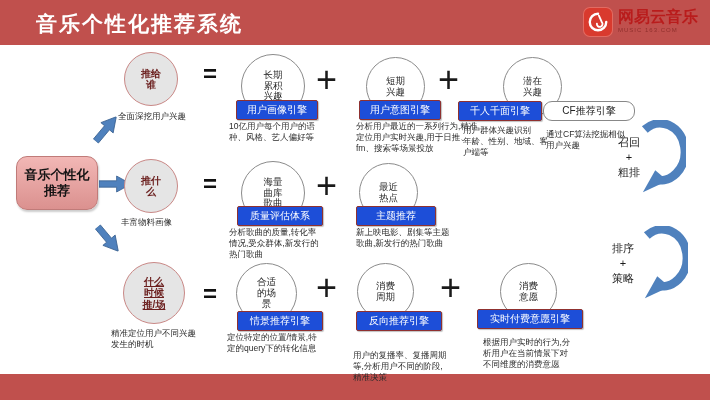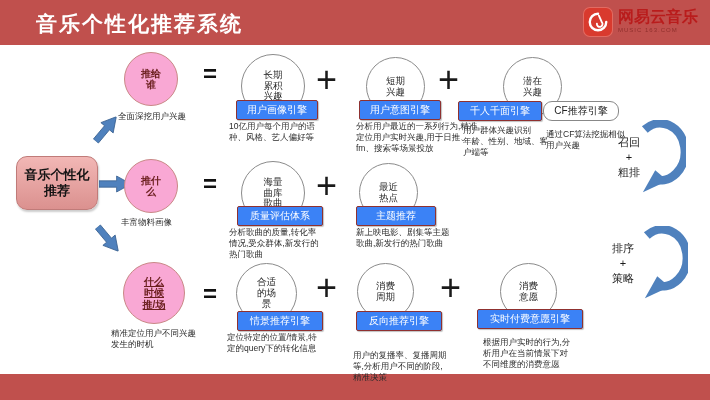--- a/index.html
+++ b/index.html
@@ -11,27 +11,27 @@
   .footer{left:0;top:374px;width:710px;height:26px;background:#c0504d;}
   .title{left:36px;top:10px;color:#ffffff;font-size:21px;font-weight:bold;letter-spacing:2px;}
   .logo{right:12px;top:7px;display:flex;align-items:flex-start;gap:5px;}
   .logo-icon{width:30px;height:30px;background:#d93a2e;border-radius:7px;display:flex;align-items:center;justify-content:center;box-shadow:inset 0 0 0 1px rgba(255,255,255,.25);}
   .logo-icon svg{width:22px;height:22px;}
   .logo-name{color:#b91c1c;font-size:16px;font-weight:bold;line-height:1.2;}
   .logo-sub{color:#8f2f2c;font-size:6px;letter-spacing:1px;margin-top:1px;}
   
   .root-box{left:16px;top:156px;width:80px;height:52px;background:linear-gradient(#f2b7b5,#db918f);border:1px solid #c07b79;border-radius:11px;display:flex;align-items:center;justify-content:center;text-align:center;font-size:13px;font-weight:bold;color:#131313;line-height:1.25;box-shadow:1px 2px 2px rgba(0,0,0,.2);}
   .circle{border-radius:50%;display:flex;align-items:center;justify-content:center;text-align:center;line-height:1.15;}
-  .c-pink{background:#f9a8d4;border:1px solid #c98886;color:#6b1f1e;font-weight:bold;font-size:10px;}
+  .c-pink{background:#e5e5e5;border:1px solid #c98886;color:#6b1f1e;font-weight:bold;font-size:10px;}
   .c-white{background:#ffffff;border:1px solid #8b8b8b;color:#1f1f1f;font-size:9.5px;}
   .caption{font-size:8.5px;color:#2b2b2b;line-height:1.3;}
   .equals{font-size:24px;font-weight:bold;color:#111111;}
   .plus{font-size:36px;font-weight:200;color:#1a1a1a;line-height:1;}
-  .label-red{background:#3b82f6;border:1px solid #8f3130;color:#ffffff;font-size:10px;text-align:center;padding:2px 4px;border-radius:2px;box-shadow:1px 1px 1px rgba(0,0,0,.25);}
-  .label-outline{background:#ffffff;border:1px solid #888888;color:#222222;font-size:10px;text-align:center;padding:2px 4px;border-radius:9px;}
+  .label-red{background:#1d4ed8;border:1px solid #8f3130;color:#ffffff;font-size:10px;text-align:center;padding:2px 4px;border-radius:2px;box-shadow:1px 1px 1px rgba(0,0,0,.25);}
+  .label-outline{background:#ffffff;border:1px solid #888888;color:#222222;font-size:10px;text-align:center;padding:2px 12px;border-radius:9px;}
   .blue-text{color:#1a1a1a;font-size:11px;text-align:center;line-height:1.35;}
 </style>
 </head>
 <body>
 
 <div class="abs header"></div>
 <div class="abs title">音乐个性化推荐系统</div>
 <div class="abs logo">
   <div class="logo-icon">
     <svg viewBox="0 0 24 24">

